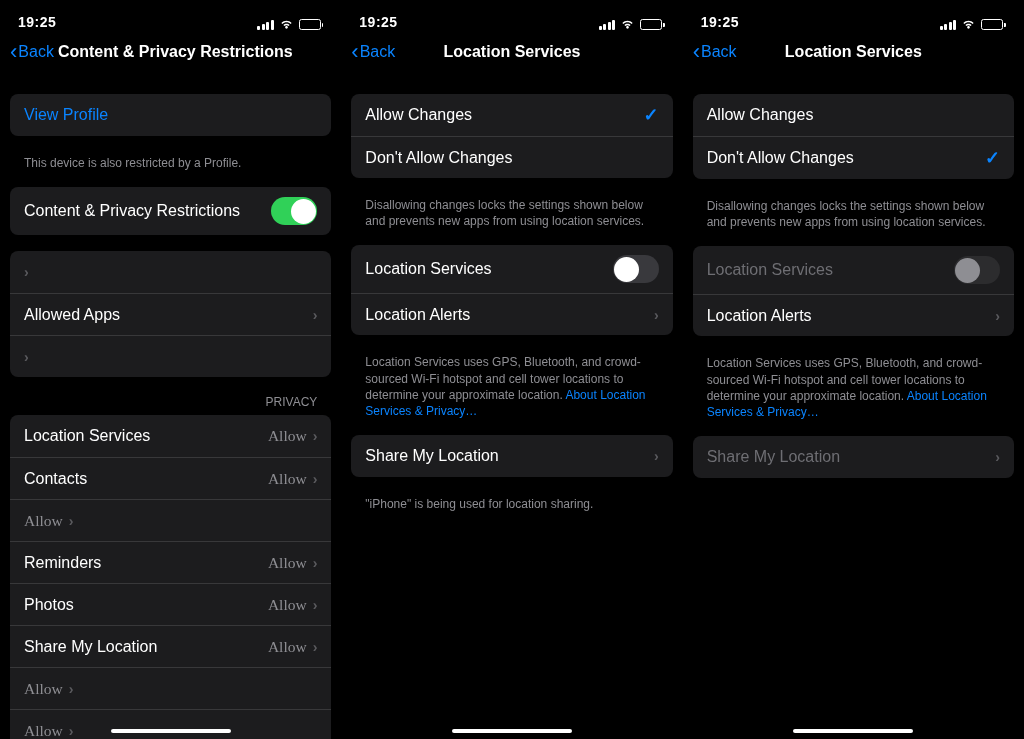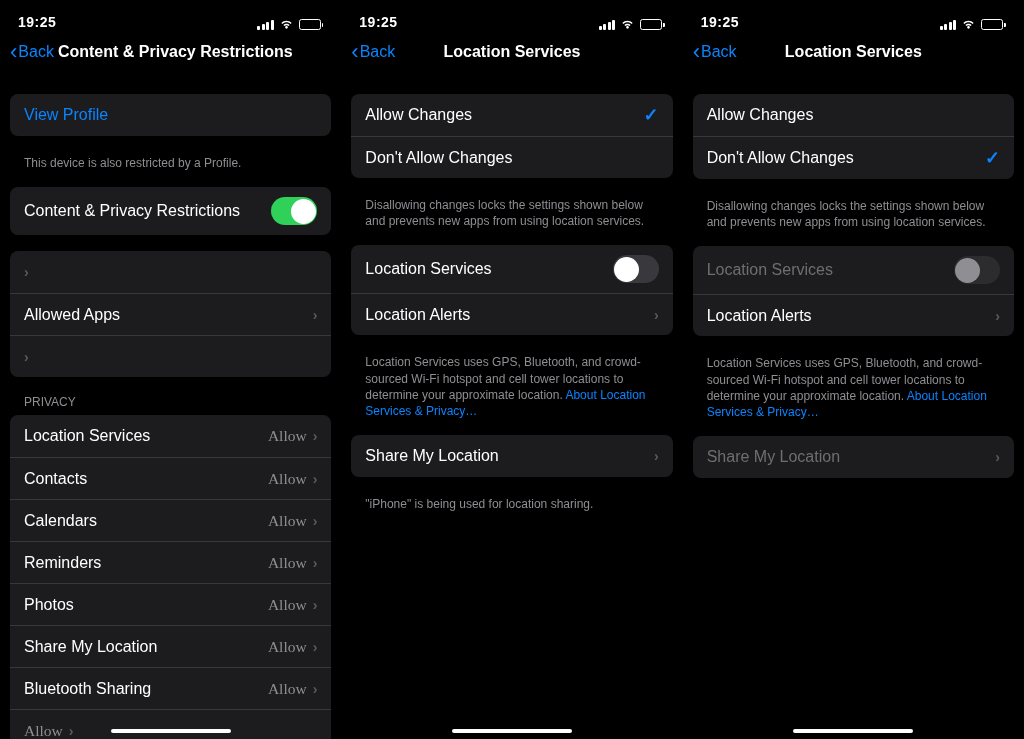--- a/index.html
+++ b/index.html
@@ -69,21 +69,21 @@
   .group .row:first-child { border-top:none; }
   .row-label { flex:1; }
   .row-value { color:#8e8e93; font-size:15.5px; margin-right:6px;font-family:Liberation Serif, serif;}
   .chevron { color:#5a5a5e; font-size:14px; font-weight:600;}
   .checkmark { color:#0a84ff; font-size:18px; font-weight:600;}
   .link-text { color:#0a84ff; }
   .footer-text {
     color:#8e8e93; font-size:12px; padding:19px 14px 0; line-height:1.35;
   }
   .header-text {
-    color:#8e8e93; font-size:12px; padding: 18px 14px 6px; text-transform: uppercase;
+    color:#8e8e93; font-size:12px; padding: 18px 14px 6px; text-transform: uppercase; text-align: right;
   }
   .toggle {
     width:46px; height:28px; border-radius:14px; position:relative;
   }
   .toggle.on { background:#30d158; }
   .toggle.off { background:#39393d; }
   .toggle-knob {
     width:25px; height:25px; background:#fff; border-radius:50%;
     position:absolute; top:1.5px;
   }
@@ -161,41 +161,39 @@
           <span class="row-label">Location Services</span>
           <span class="row-value">Allow</span>
           <span class="chevron">›</span>
         </div>
         <div class="row">
           <span class="row-label">Contacts</span>
           <span class="row-value">Allow</span>
           <span class="chevron">›</span>
         </div>
         <div class="row">
-          <span class="row-label">Calendars</span>
           <span class="row-value">Allow</span>
           <span class="chevron">›</span>
         </div>
         <div class="row">
           <span class="row-label">Reminders</span>
           <span class="row-value">Allow</span>
           <span class="chevron">›</span>
         </div>
         <div class="row">
           <span class="row-label">Photos</span>
           <span class="row-value">Allow</span>
           <span class="chevron">›</span>
         </div>
         <div class="row">
           <span class="row-label">Share My Location</span>
           <span class="row-value">Allow</span>
           <span class="chevron">›</span>
         </div>
         <div class="row">
-          <span class="row-label">Bluetooth Sharing</span>
           <span class="row-value">Allow</span>
           <span class="chevron">›</span>
         </div>
         <div class="row">
           <span class="row-value">Allow</span>
           <span class="chevron">›</span>
         </div>
         <div class="row"></div>
       </div>
     </div>

